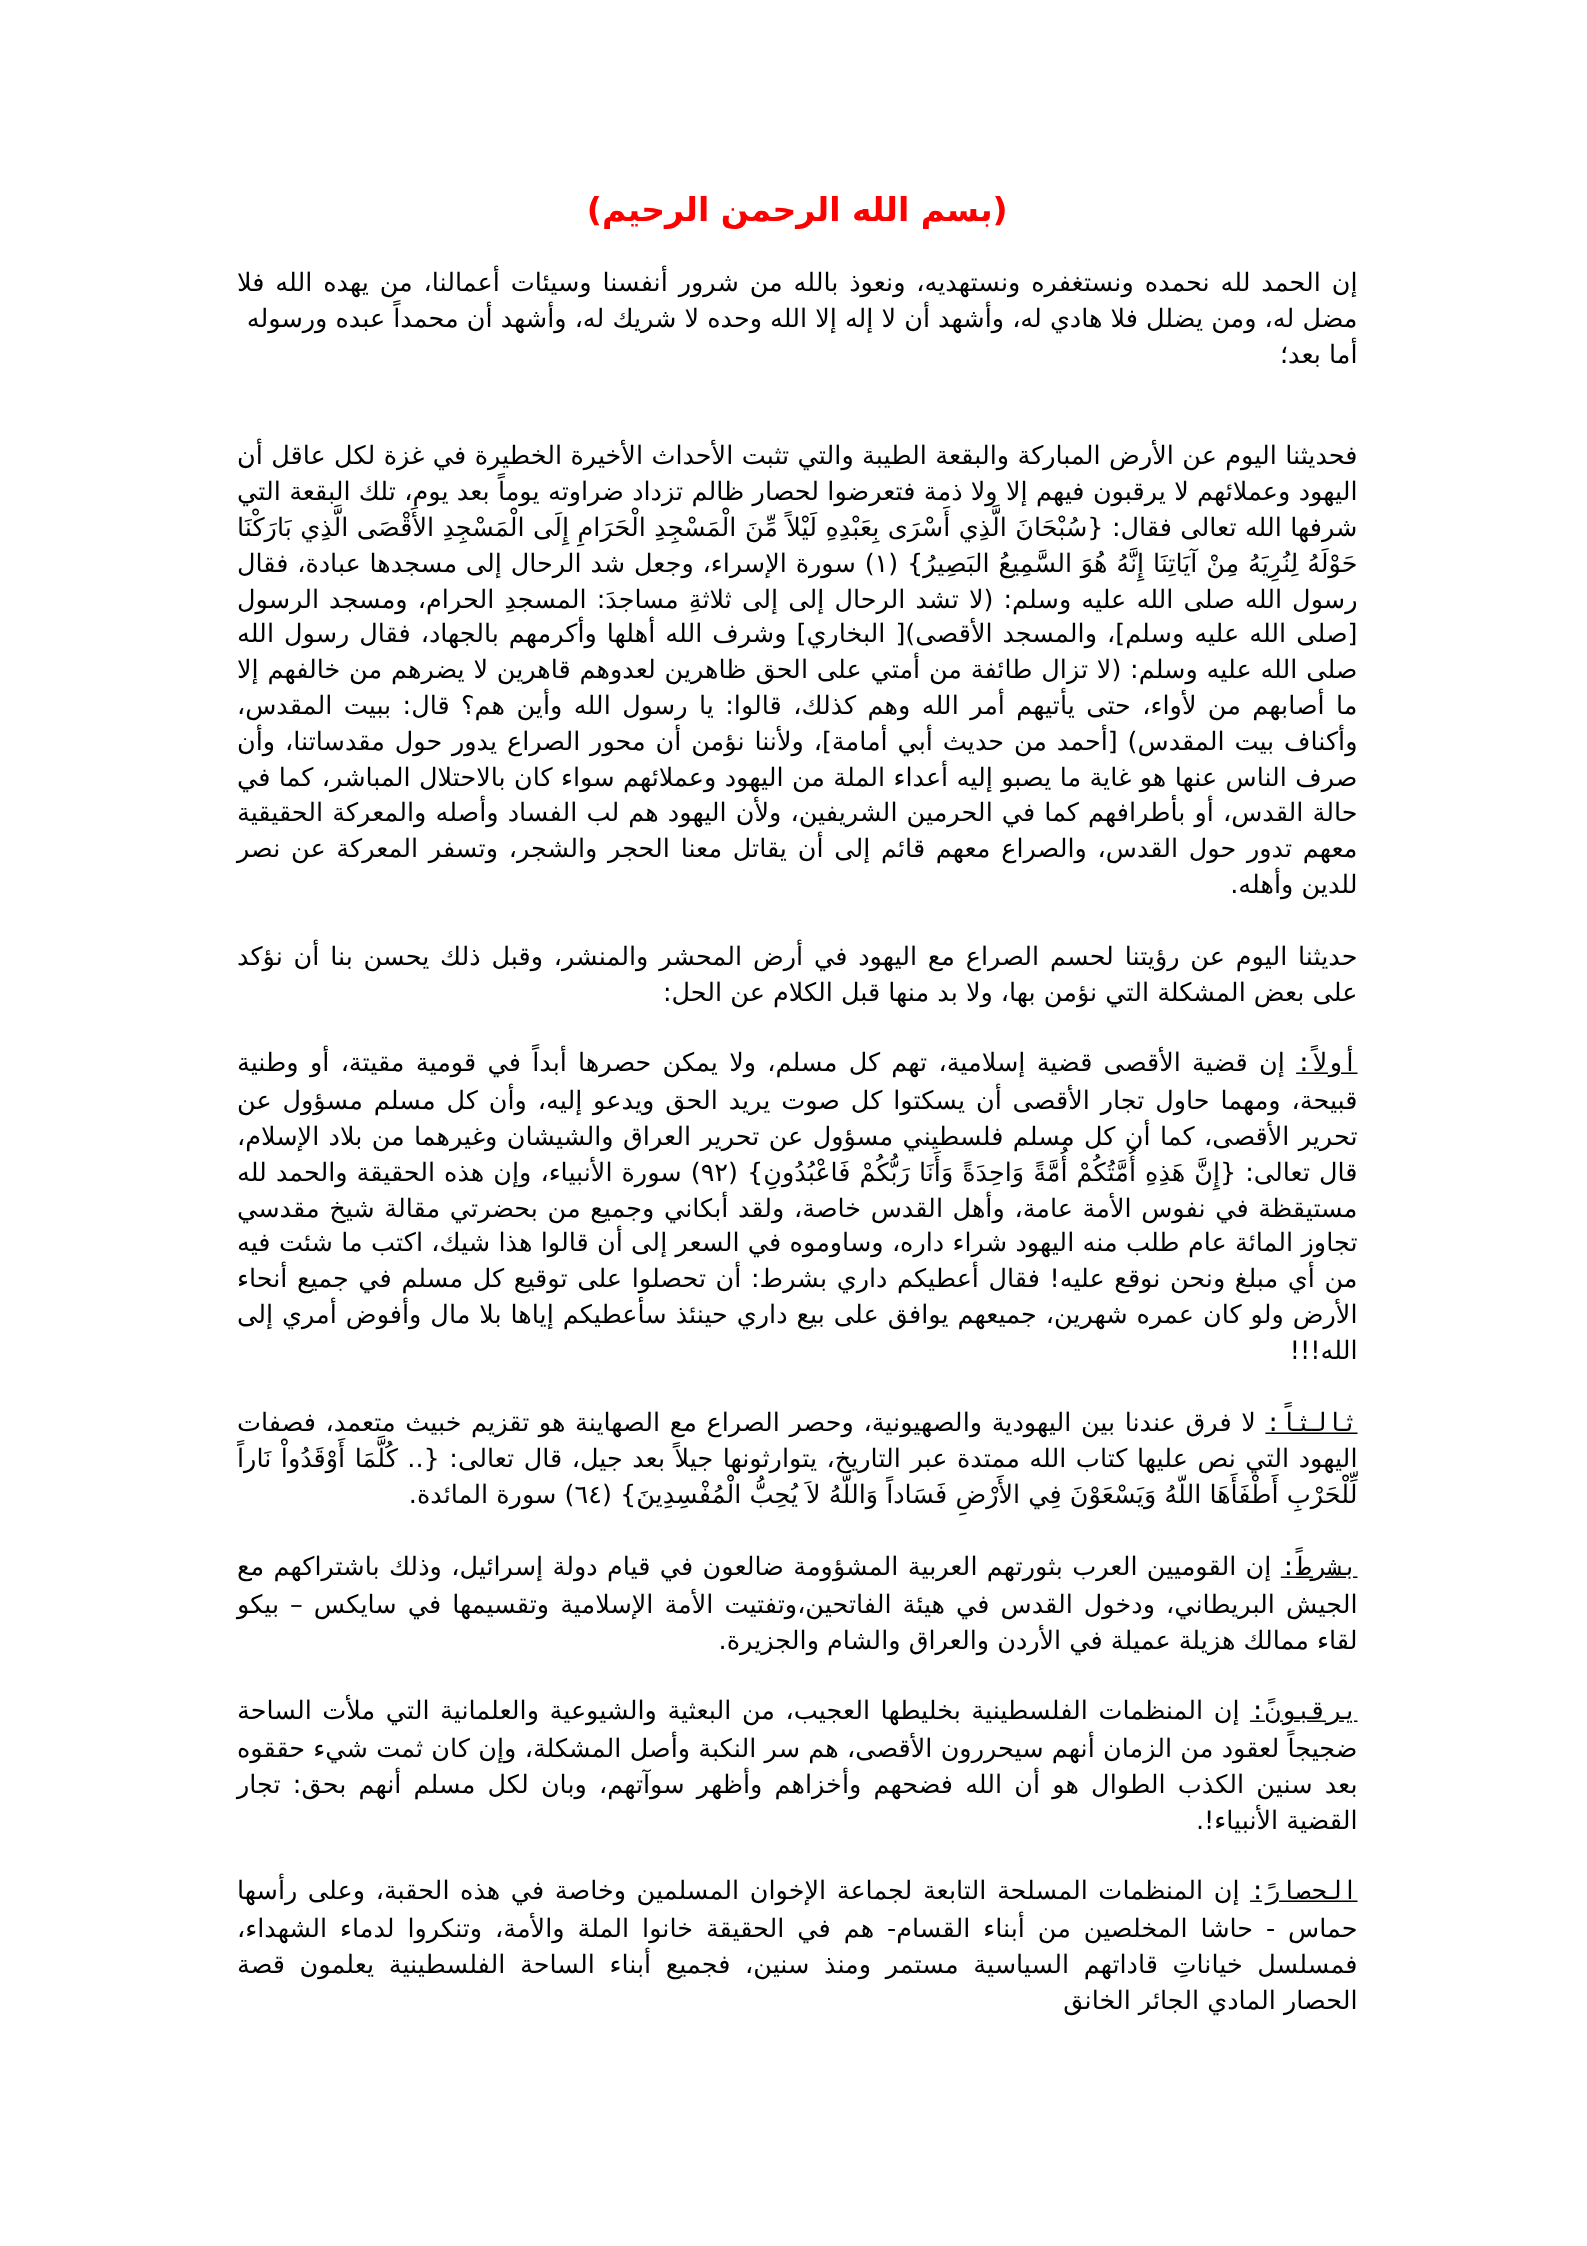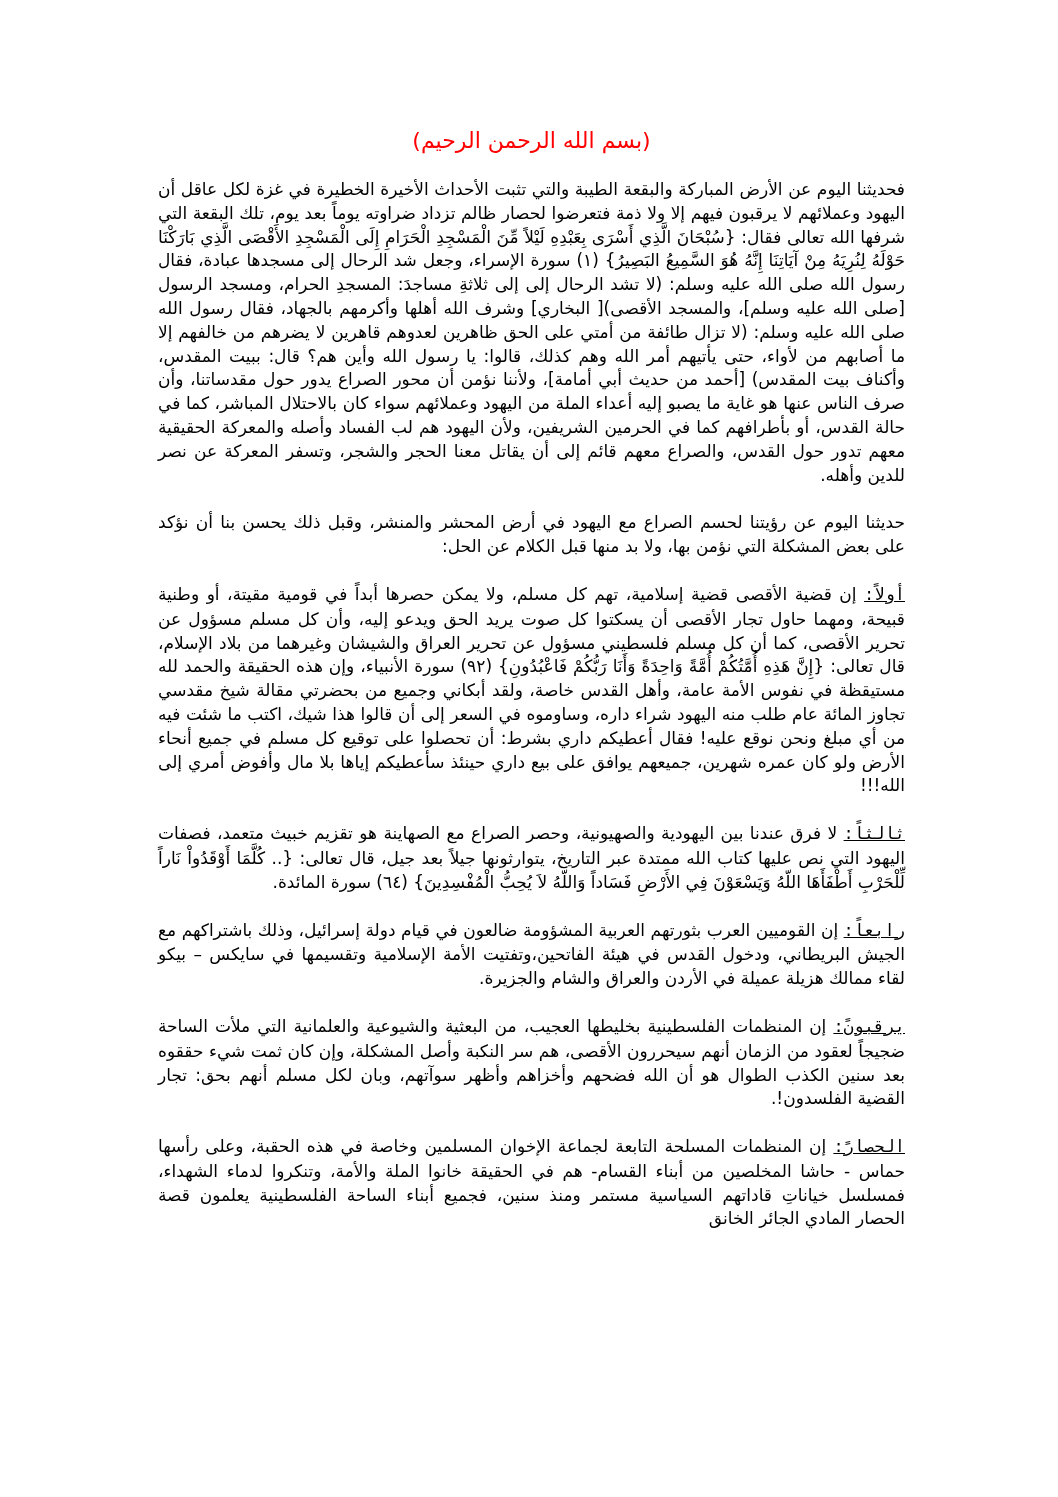--- a/index.html
+++ b/index.html
@@ -4,56 +4,60 @@
   <style>
     html, body { margin: 0; padding: 0; background: #ffffff; }
     body { width: 1058px; height: 1497px; position: relative; overflow: hidden; }
     .page {
       position: absolute; left: 158px; top: 126px; width: 747px;
       direction: rtl; text-align: justify;
       font-family: "DejaVu Sans", sans-serif;
       color: #000000; font-size: 17px; line-height: 23.8px;
     }
     .title {
-      text-align: center; color: #ff0000; font-weight: normal;
+      text-align: center; color: #ff0000; font-weight: bold;
       font-size: 22px; margin: 0 0 22px 0; line-height: 30px;
     }
     p { margin: 0; }
     .intro { margin-bottom: 44px; }
     .para { margin-bottom: 24px; }
     .label { text-decoration: underline; font-family: Liberation Mono, monospace; }
   </style>
 </head>
 <body>
 
 <div class="page">
   <div class="title">(بسم الله الرحمن الرحيم)</div>
 
+  <div class="intro">
+    <p>إن الحمد لله نحمده ونستغفره ونستهديه، ونعوذ بالله من شرور أنفسنا وسيئات أعمالنا، من يهده الله فلا مضل له، ومن يضلل فلا هادي له، وأشهد أن لا إله إلا الله وحده لا شريك له، وأشهد أن محمداً عبده ورسوله</p>
+    <p>أما بعد؛</p>
+  </div>
 
   <p class="para">
     <span>فحديثنا اليوم عن الأرض المباركة والبقعة الطيبة والتي تثبت الأحداث الأخيرة الخطيرة في غزة لكل عاقل أن اليهود وعملائهم لا يرقبون فيهم إلا ولا ذمة فتعرضوا لحصار ظالم تزداد ضراوته يوماً بعد يوم، تلك البقعة التي شرفها الله تعالى فقال: {سُبْحَانَ الَّذِي أَسْرَى بِعَبْدِهِ لَيْلاً مِّنَ الْمَسْجِدِ الْحَرَامِ إِلَى الْمَسْجِدِ الأَقْصَى الَّذِي بَارَكْنَا حَوْلَهُ لِنُرِيَهُ مِنْ آيَاتِنَا إِنَّهُ هُوَ السَّمِيعُ البَصِيرُ} (١) سورة الإسراء، وجعل شد الرحال إلى مسجدها عبادة، فقال رسول الله صلى الله عليه وسلم: (لا تشد الرحال إلى إلى ثلاثةِ مساجدَ: المسجدِ الحرام، ومسجد الرسول [صلى الله عليه وسلم]، والمسجد الأقصى)[ البخاري] وشرف الله أهلها وأكرمهم بالجهاد، فقال رسول الله صلى الله عليه وسلم: (لا تزال طائفة من أمتي على الحق ظاهرين لعدوهم قاهرين لا يضرهم من خالفهم إلا ما أصابهم من لأواء، حتى يأتيهم أمر الله وهم كذلك، قالوا: يا رسول الله وأين هم؟ قال: ببيت المقدس، وأكناف بيت المقدس) [أحمد من حديث أبي أمامة]، ولأننا نؤمن أن محور الصراع يدور حول مقدساتنا، وأن صرف الناس عنها هو غاية ما يصبو إليه أعداء الملة من اليهود وعملائهم سواء كان بالاحتلال المباشر، كما في حالة القدس، أو بأطرافهم كما في الحرمين الشريفين، ولأن اليهود هم لب الفساد وأصله والمعركة الحقيقية معهم تدور حول القدس، والصراع معهم قائم إلى أن يقاتل معنا الحجر والشجر، وتسفر المعركة عن نصر للدين وأهله.</span>
   </p>
 
   <p class="para">
     <span>حديثنا اليوم عن رؤيتنا لحسم الصراع مع اليهود في أرض المحشر والمنشر، وقبل ذلك يحسن بنا أن نؤكد على بعض المشكلة التي نؤمن بها، ولا بد منها قبل الكلام عن الحل:</span>
   </p>
 
   <p class="para">
     <span class="label">أولاً:</span><span> إن قضية الأقصى قضية إسلامية، تهم كل مسلم، ولا يمكن حصرها أبداً في قومية مقيتة، أو وطنية قبيحة، ومهما حاول تجار الأقصى أن يسكتوا كل صوت يريد الحق ويدعو إليه، وأن كل مسلم مسؤول عن تحرير الأقصى، كما أن كل مسلم فلسطيني مسؤول عن تحرير العراق والشيشان وغيرهما من بلاد الإسلام، قال تعالى: {إِنَّ هَذِهِ أُمَّتُكُمْ أُمَّةً وَاحِدَةً وَأَنَا رَبُّكُمْ فَاعْبُدُونِ} (٩٢) سورة الأنبياء، وإن هذه الحقيقة والحمد لله مستيقظة في نفوس الأمة عامة، وأهل القدس خاصة، ولقد أبكاني وجميع من بحضرتي مقالة شيخ مقدسي تجاوز المائة عام طلب منه اليهود شراء داره، وساوموه في السعر إلى أن قالوا هذا شيك، اكتب ما شئت فيه من أي مبلغ ونحن نوقع عليه! فقال أعطيكم داري بشرط: أن تحصلوا على توقيع كل مسلم في جميع أنحاء الأرض ولو كان عمره شهرين، جميعهم يوافق على بيع داري حينئذ سأعطيكم إياها بلا مال وأفوض أمري إلى الله!!!</span>
   </p>
 
 
   <p class="para">
     <span class="label">ثالثاً:</span><span> لا فرق عندنا بين اليهودية والصهيونية، وحصر الصراع مع الصهاينة هو تقزيم خبيث متعمد، فصفات اليهود التي نص عليها كتاب الله ممتدة عبر التاريخ، يتوارثونها جيلاً بعد جيل، قال تعالى: {.. كُلَّمَا أَوْقَدُواْ نَاراً لِّلْحَرْبِ أَطْفَأَهَا اللّهُ وَيَسْعَوْنَ فِي الأَرْضِ فَسَاداً وَاللّهُ لاَ يُحِبُّ الْمُفْسِدِينَ} (٦٤) سورة المائدة.</span>
   </p>
 
   <p class="para">
-    <span class="label">رابعاً:</span><span> إن القوميين العرب بثورتهم العربية المشؤومة ضالعون في قيام دولة إسرائيل، وذلك باشتراكهم مع الجيش البريطاني، ودخول القدس في هيئة الفاتحين،وتفتيت الأمة الإسلامية وتقسيمها في سايكس – بيكو لقاء ممالك هزيلة عميلة في الأردن والعراق والشام والجزيرة.</span>
+    <span class="label">بشرطً:</span><span> إن القوميين العرب بثورتهم العربية المشؤومة ضالعون في قيام دولة إسرائيل، وذلك باشتراكهم مع الجيش البريطاني، ودخول القدس في هيئة الفاتحين،وتفتيت الأمة الإسلامية وتقسيمها في سايكس – بيكو لقاء ممالك هزيلة عميلة في الأردن والعراق والشام والجزيرة.</span>
   </p>
 
   <p class="para">
-    <span class="label">يرقبونً:</span><span> إن المنظمات الفلسطينية بخليطها العجيب، من البعثية والشيوعية والعلمانية التي ملأت الساحة ضجيجاً لعقود من الزمان أنهم سيحررون الأقصى، هم سر النكبة وأصل المشكلة، وإن كان ثمت شيء حققوه بعد سنين الكذب الطوال هو أن الله فضحهم وأخزاهم وأظهر سوآتهم، وبان لكل مسلم أنهم بحق: تجار القضية الفلسدون!.</span>
+    <span class="label">يرقبونً:</span><span> إن المنظمات الفلسطينية بخليطها العجيب، من البعثية والشيوعية والعلمانية التي ملأت الساحة ضجيجاً لعقود من الزمان أنهم سيحررون الأقصى، هم سر النكبة وأصل المشكلة، وإن كان ثمت شيء حققوه بعد سنين الكذب الطوال هو أن الله فضحهم وأخزاهم وأظهر سوآتهم، وبان لكل مسلم أنهم بحق: تجار القضية الأنبياء!.</span>
   </p>
 
   <p class="para">
     <span class="label">الحصارً:</span><span> إن المنظمات المسلحة التابعة لجماعة الإخوان المسلمين وخاصة في هذه الحقبة، وعلى رأسها حماس - حاشا المخلصين من أبناء القسام- هم في الحقيقة خانوا الملة والأمة، وتنكروا لدماء الشهداء، فمسلسل خياناتِ قاداتهم السياسية مستمر ومنذ سنين، فجميع أبناء الساحة الفلسطينية يعلمون قصة الحصار المادي الجائر الخانق</span>
   </p>
 </div>
 
 </body></html>

